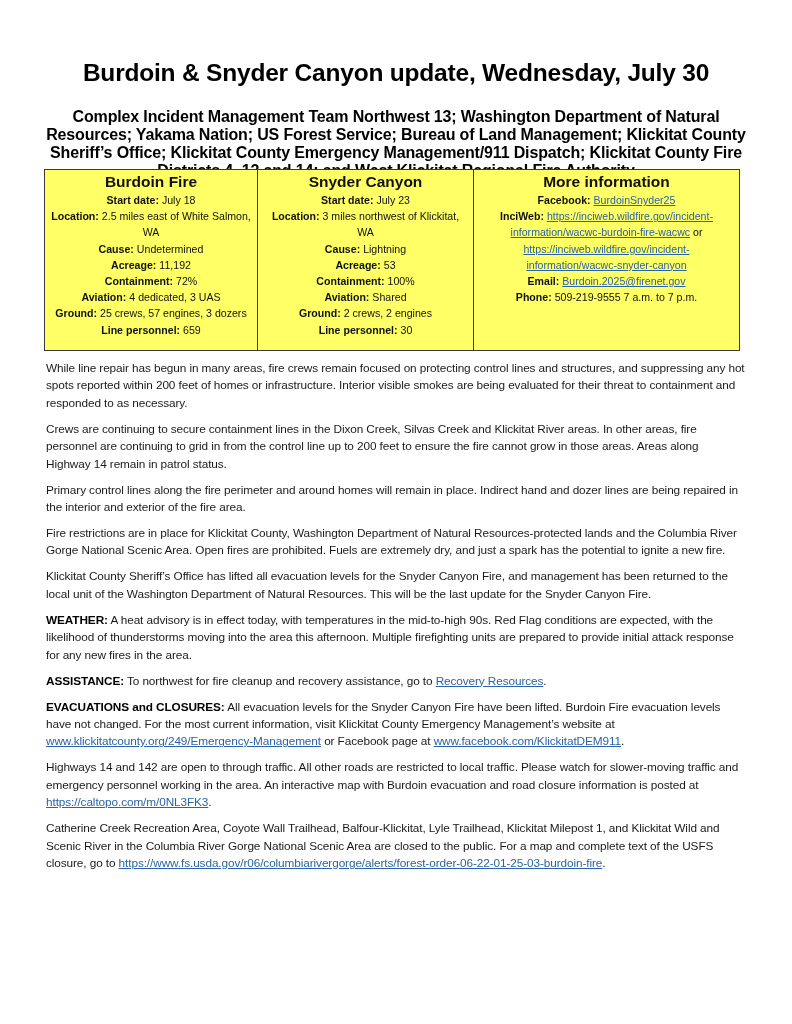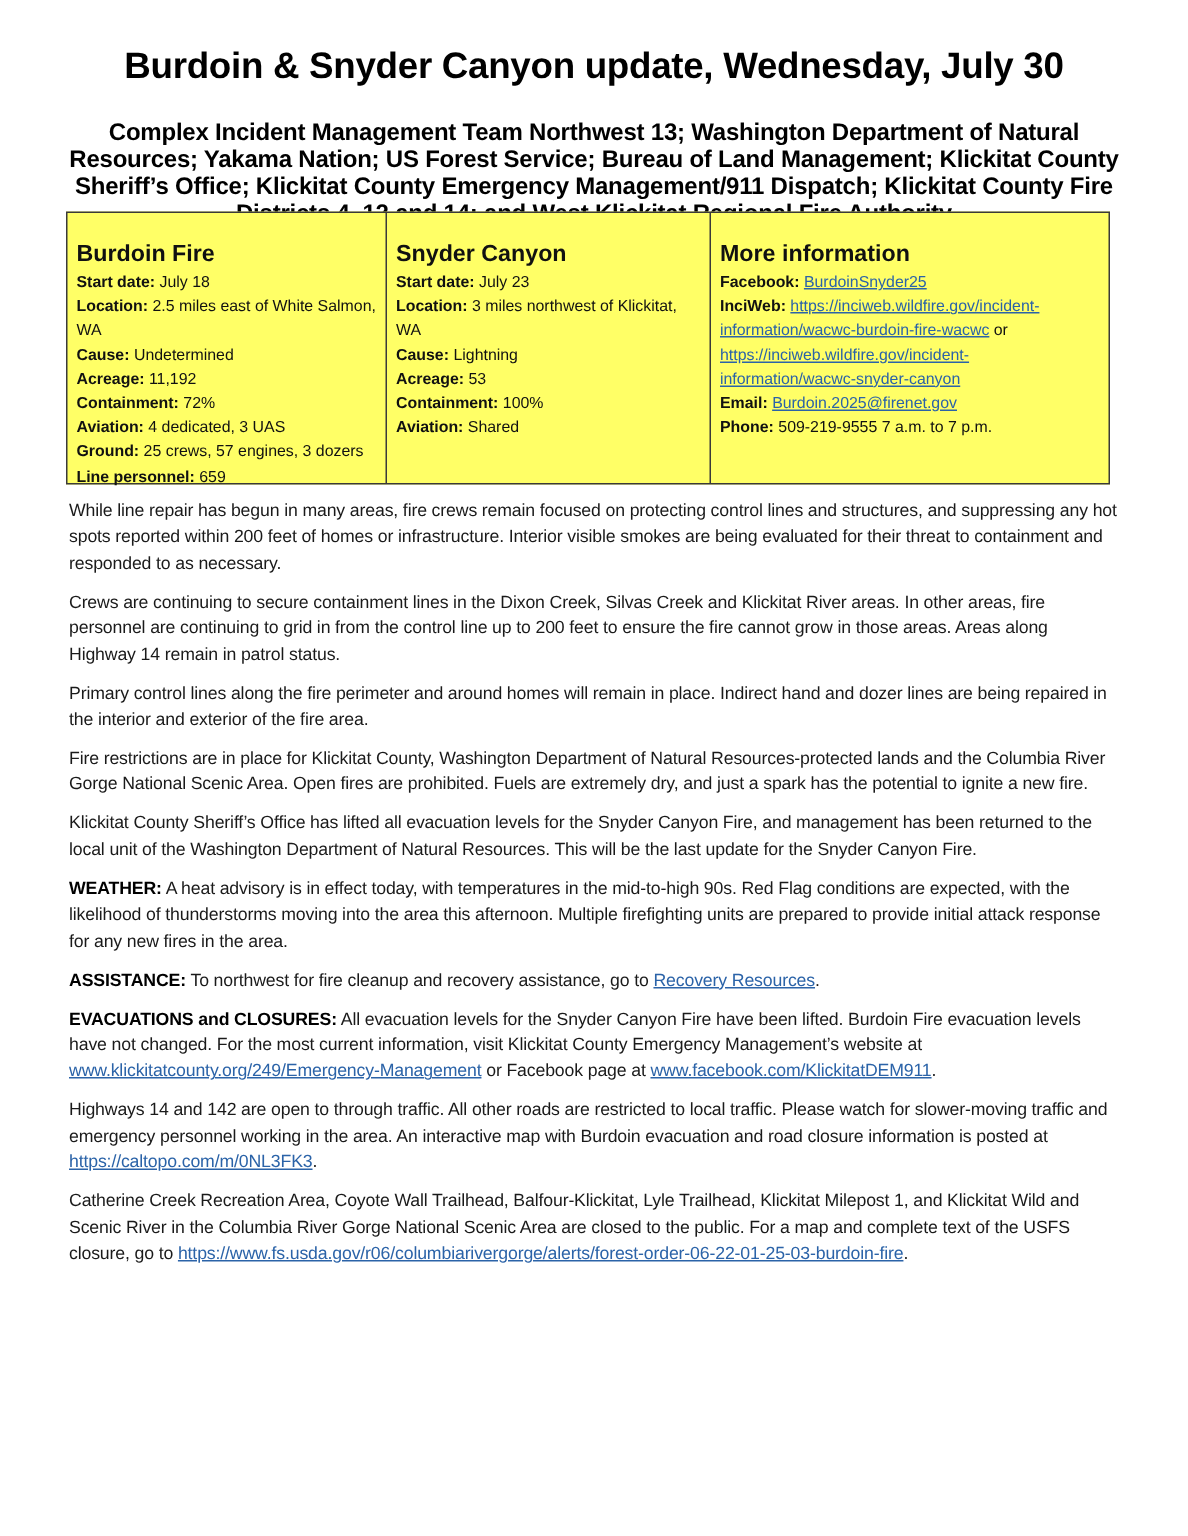--- a/index.html
+++ b/index.html
@@ -1,22 +1,22 @@
 <!DOCTYPE html>
 <html><head>
 <meta charset="utf-8">
 <style>
   * { box-sizing: border-box; margin: 0; padding: 0; }
   html, body { width: 792px; height: 1024px; background: #ffffff; }
   body { font-family: "Liberation Sans", sans-serif; color: #1a1a1a; position: relative; overflow: hidden; }
-  .page { position: absolute; left: 46px; top: 28px; width: 700px; }
+  .page { position: absolute; left: 46px; top: 56px; width: 700px; }
   .title { font-family: "Liberation Sans", sans-serif; font-weight: bold; font-size: 24.5px; text-align: center; letter-spacing: -0.2px; color: #000; line-height: 34px; }
   .agencies { margin-top: 18px; font-weight: bold; font-size: 16px; text-align: center; line-height: 18px; color: #000; letter-spacing: -0.15px; }
   .info-box { position: absolute; left: -2px; top: 113px; width: 696px; height: 182px; background: #ffff66; border: 1px solid #3a3a3a; display: flex; }
-  .col { padding: 18px 6px; font-size: 10.6px; line-height: 16.2px; color: #111; }
+  .col { padding: 2px 6px; font-size: 10.6px; line-height: 16.2px; color: #111; text-align: center; }
   .col + .col { border-left: 1px solid #3a3a3a; }
   .col1 { width: 212px; }
   .col2 { width: 216px; }
   .col3 { flex: 1; }
   .col h2 { font-size: 15.5px; font-weight: bold; line-height: 20px; margin-bottom: 0px; color: #111; }
   .col b { font-weight: bold; }
   a { color: #2b63a8; text-decoration: underline; }
   .body-text { position: absolute; left: 0; top: 304px; width: 700px; font-size: 11.8px; line-height: 17.4px; color: #1a1a1a; letter-spacing: -0.1px; }
   .body-text p { margin-bottom: 8.6px; }
   .body-text b { font-weight: bold; color: #000; text-align: right; }
@@ -42,20 +42,22 @@
     </div>
 
     <div class="col col2">
       <h2>Snyder Canyon</h2>
       <div><b>Start date:</b> <span>July 23</span></div>
       <div><b>Location:</b> <span>3 miles northwest of Klickitat, WA</span></div>
       <div><b>Cause:</b> <span>Lightning</span></div>
       <div><b>Acreage:</b> <span>53</span></div>
       <div><b>Containment:</b> <span>100%</span></div>
       <div><b>Aviation:</b> <span>Shared</span></div>
+      <div><b>Ground:</b> <span>2 crews, 2 engines</span></div>
+      <div><b>Line personnel:</b> <span>30</span></div>
     </div>
 
     <div class="col col3">
       <h2>More information</h2>
       <div><b>Facebook:</b> <a href="#">BurdoinSnyder25</a></div>
       <div><b>InciWeb:</b> <a href="#">https://inciweb.wildfire.gov/incident-information/wacwc-burdoin-fire-wacwc</a> <span>or</span> <a href="#">https://inciweb.wildfire.gov/incident-information/wacwc-snyder-canyon</a></div>
       <div><b>Email:</b> <a href="#">Burdoin.2025@firenet.gov</a></div>
       <div><b>Phone:</b> <span>509-219-9555 7 a.m. to 7 p.m.</span></div>
     </div>
   </div>

